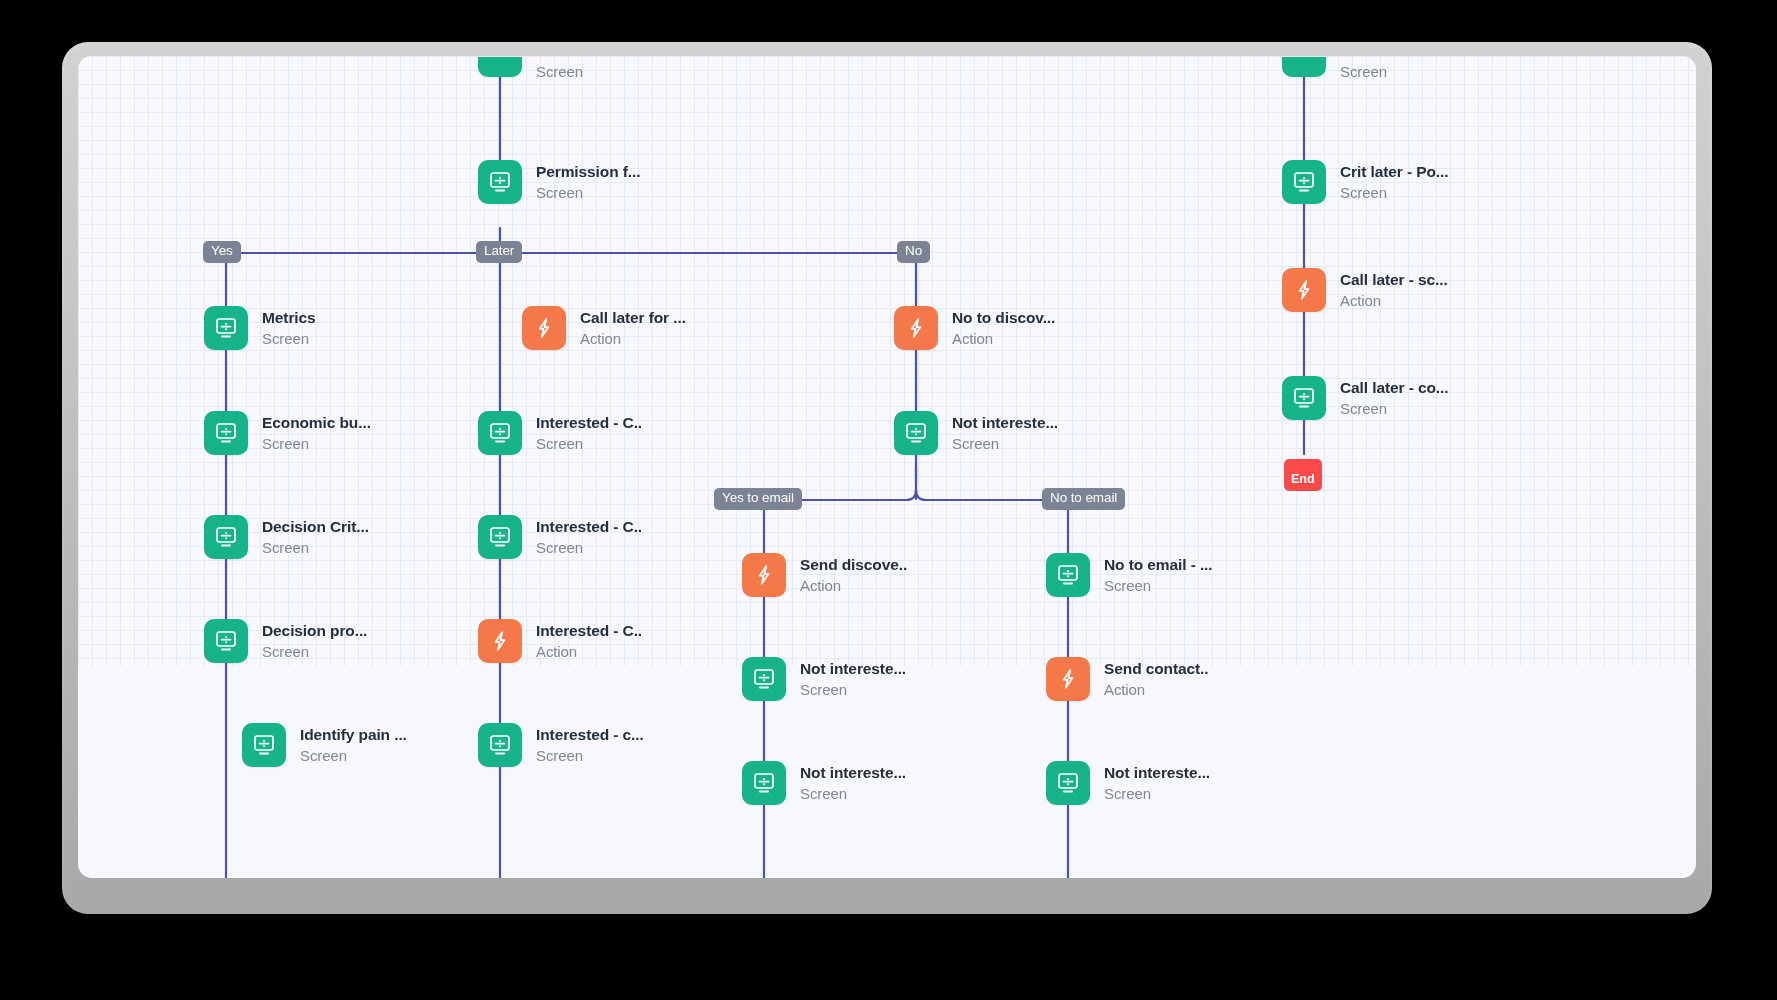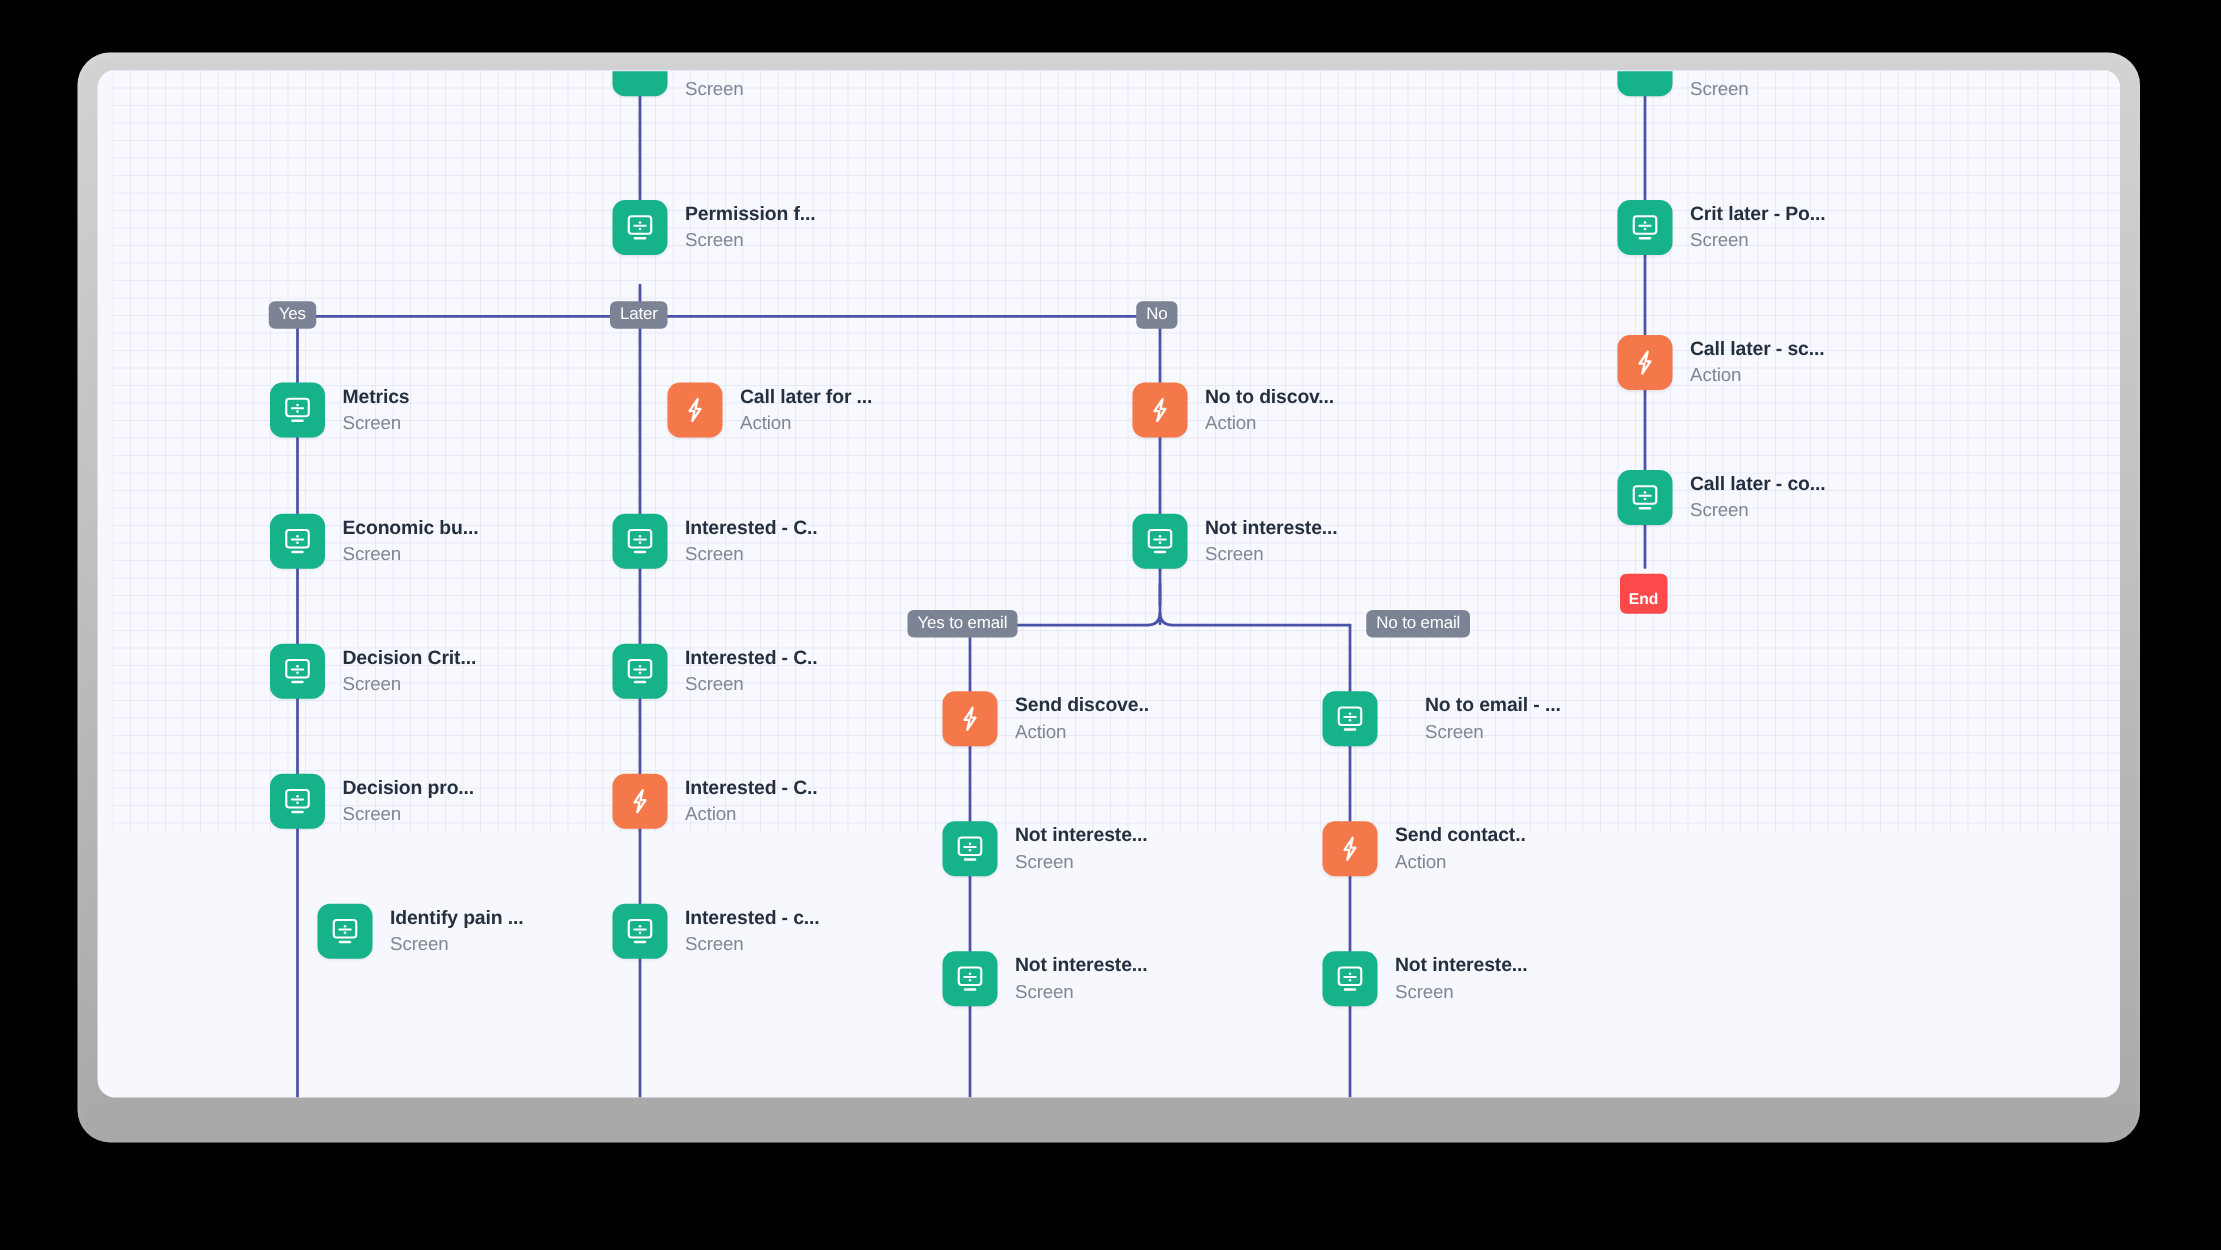--- a/index.html
+++ b/index.html
@@ -40,21 +40,21 @@
     width: 1618px;
     height: 822px;
     border-radius: 14px;
     overflow: hidden;
     background: #f7f8fd;
   }
 
   
   .canvas {
     position: absolute;
-    left: 12px; top: 0;
+    left: 0; top: 0;
     width: 1618px;
     height: 610px;
     background-color: #f8f9fe;
     background-image:
       linear-gradient(to right, #e6e9f8 1px, transparent 1px),
       linear-gradient(to bottom, #e6e9f8 1px, transparent 1px);
     background-size: 14px 14px;
     text-decoration: underline;
   }
 
@@ -389,21 +389,21 @@
               <line x1="9" y1="21.6" x2="17" y2="21.6" stroke-width="2"></line>
             </svg>
           </div>
           <div class="node-text">
             <span class="node-title">Not intereste...</span>
             <span class="node-sub">Screen</span>
           </div>
         </div>
 
         <div class="pill" style="left:636px; top:432px;">Yes to email</div>
-        <div class="pill" style="left:964px; top:432px;margin-left:39px;">No to email</div>
+        <div class="pill" style="left:964px; top:432px;">No to email</div>
 
         <div class="node" style="left:664px; top:497px;">
           <div class="node-icon action">
             <svg width="26" height="26" viewBox="0 0 26 26" fill="none" stroke="#ffffff" stroke-width="1.8" stroke-linejoin="round" stroke-linecap="round">
               <path d="M15.2 4.2 L8.6 13.9 L12.6 13.9 L10.8 21.8 L17.4 12.1 L13.4 12.1 Z"></path>
             </svg>
           </div>
           <div class="node-text">
             <span class="node-title">Send discove..</span>
             <span class="node-sub">Action</span>
@@ -435,21 +435,21 @@
               <circle cx="13" cy="14.2" r="1.05" fill="#ffffff" stroke="none"></circle>
               <line x1="9" y1="21.6" x2="17" y2="21.6" stroke-width="2"></line>
             </svg>
           </div>
           <div class="node-text">
             <span class="node-title">Not intereste...</span>
             <span class="node-sub">Screen</span>
           </div>
         </div>
 
-        <div class="node" style="left:968px; top:497px;gap:24px;">
+        <div class="node" style="left:968px; top:497px;">
           <div class="node-icon screen">
             <svg width="26" height="26" viewBox="0 0 26 26" fill="none" stroke="#ffffff" stroke-width="1.7" stroke-linecap="round">
               <rect x="4" y="4" width="18" height="14" rx="2.4"></rect>
               <circle cx="13" cy="9" r="1.05" fill="#ffffff" stroke="none"></circle>
               <line x1="8.5" y1="11.6" x2="17.5" y2="11.6"></line>
               <circle cx="13" cy="14.2" r="1.05" fill="#ffffff" stroke="none"></circle>
               <line x1="9" y1="21.6" x2="17" y2="21.6" stroke-width="2"></line>
             </svg>
           </div>
           <div class="node-text">

